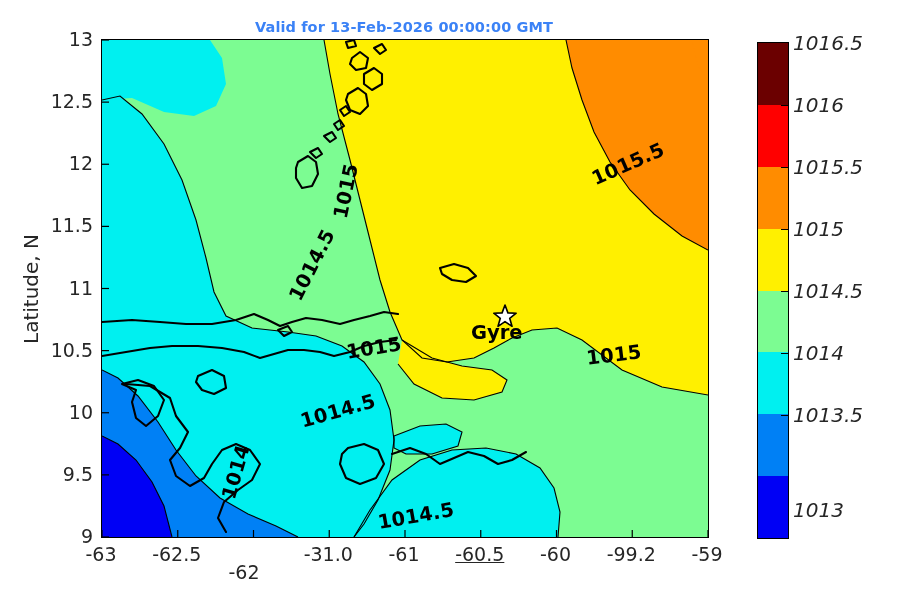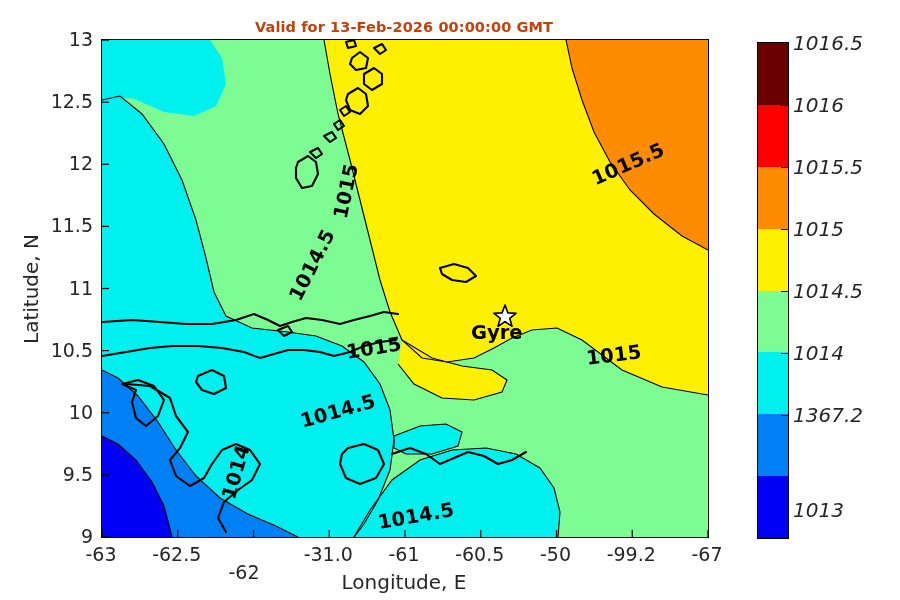--- a/index.html
+++ b/index.html
@@ -26,21 +26,21 @@
 
   
   #plot-title {
     position: absolute;
     left: 101px;
     top: 19px;
     width: 606px;
     text-align: center;
     font-size: 14.5px;
     font-weight: bold;
-    color: #c2410c;
+    color: #3b82f6;
     letter-spacing: 0.1px;
     white-space: nowrap;
   }
 
   
   #map-panel {
     position: absolute;
     left: 101px;
     top: 39px;
     width: 606px;
@@ -335,27 +335,26 @@
     <div class="ytick" style="top:434.9px;">9.5</div>
     <div class="ytick" style="top:497px;">9</div>
   </div>
 
   <div id="xtick-layer">
     <div class="xtick" style="left:0px;">-63</div>
     <div class="xtick" style="left:75.75px;">-62.5</div>
     <div class="xtick" style="left:143px;margin-top:18px;">-62</div>
     <div class="xtick" style="left:227.25px;">-31.0</div>
     <div class="xtick" style="left:303px;">-61</div>
-    <div class="xtick" style="left:378.75px;">-60.5</div>
-    <div class="xtick" style="left:454.5px;">-50</div>
+    <div class="xtick" style="left:378.75px;text-decoration:underline;">-60.5</div>
+    <div class="xtick" style="left:454.5px;">-60</div>
     <div class="xtick" style="left:530.25px;">-99.2</div>
-    <div class="xtick" style="left:606px;">-67</div>
-  </div>
-
-  <div id="xlabel">Longitude, E</div>
+    <div class="xtick" style="left:606px;">-59</div>
+  </div>
+
   <div id="ylabel">Latitude, N</div>
 
   <div id="colorbar">
     <div class="cbar-band" style="background:#0000F5;"></div>
     <div class="cbar-band" style="background:#0080F5;"></div>
     <div class="cbar-band" style="background:#00F0F0;"></div>
     <div class="cbar-band" style="background:#7CFC92;"></div>
     <div class="cbar-band" style="background:#FFF000;"></div>
     <div class="cbar-band" style="background:#FF8C00;"></div>
     <div class="cbar-band" style="background:#FF0000;"></div>
@@ -369,17 +368,17 @@
   <div class="cbar-tick-mark" style="top:353px;"></div>
   <div class="cbar-tick-mark" style="top:415px;"></div>
 
   <div id="cbar-ticklabels">
     <div class="cbar-tick-label" style="top:1px;">1016.5</div>
     <div class="cbar-tick-label" style="top:63px;">1016</div>
     <div class="cbar-tick-label" style="top:125px;">1015.5</div>
     <div class="cbar-tick-label" style="top:187px;">1015</div>
     <div class="cbar-tick-label" style="top:249px;">1014.5</div>
     <div class="cbar-tick-label" style="top:311px;">1014</div>
-    <div class="cbar-tick-label" style="top:373px;">1367.2</div>
+    <div class="cbar-tick-label" style="top:373px;">1013.5</div>
     <div class="cbar-tick-label" style="top:468px;">1013</div>
   </div>
 
 </div>
 
 </body></html>

